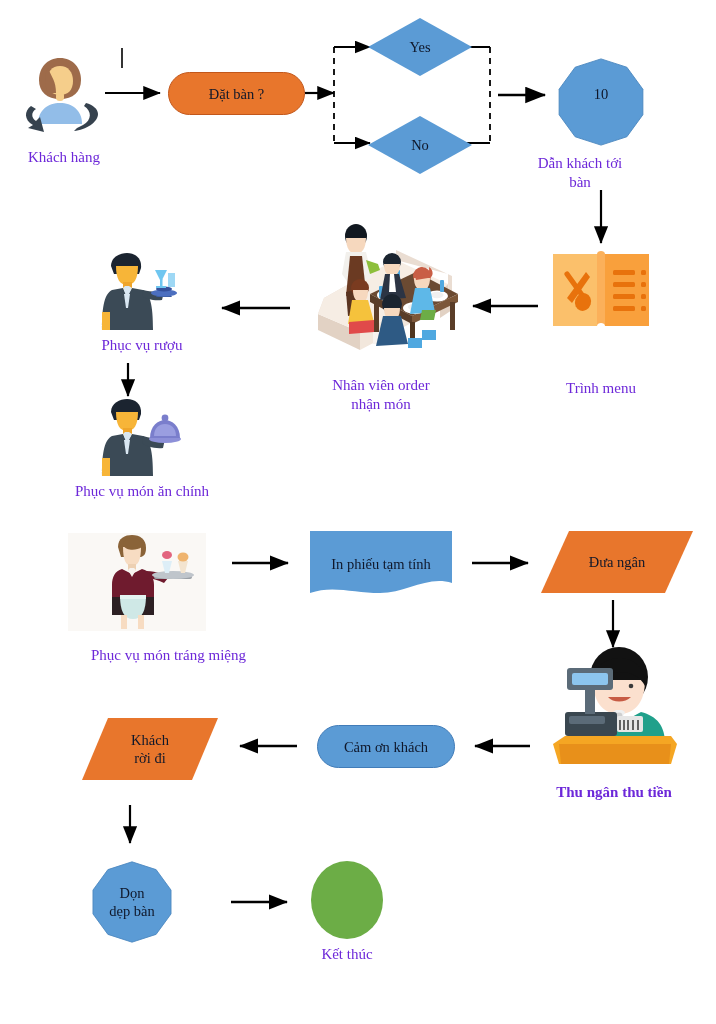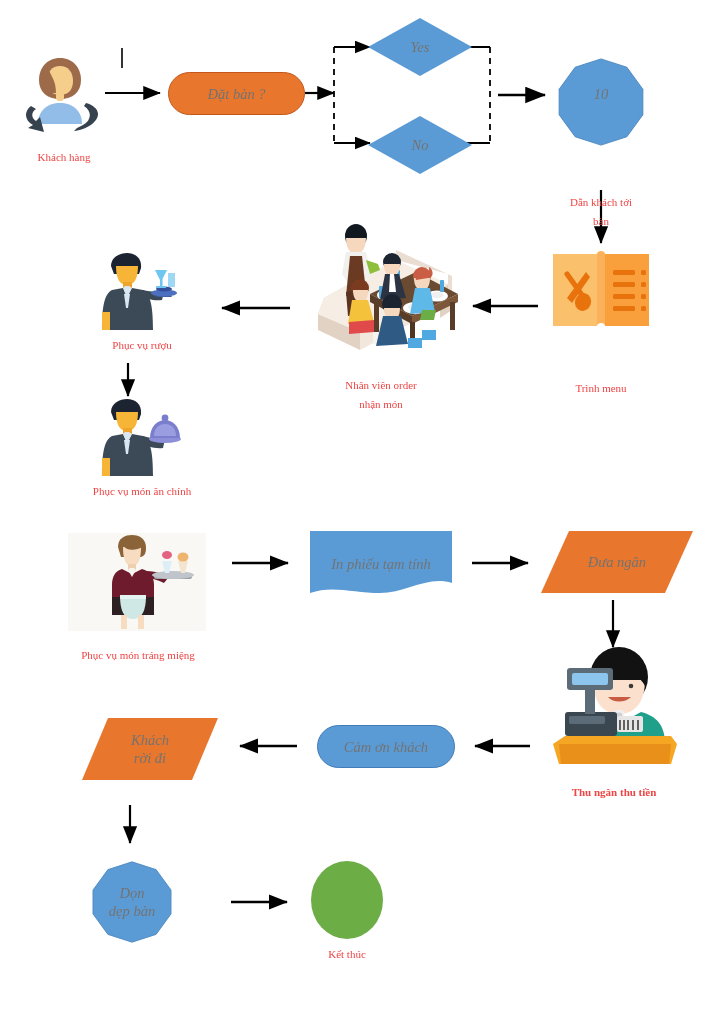--- a/index.html
+++ b/index.html
@@ -3,29 +3,29 @@
 <meta charset="utf-8">
 <style>
   html,body{margin:0;padding:0;background:#ffffff;}
   body{
     width:716px;height:1024px;position:relative;overflow:hidden;
     font-family:"Liberation Serif","DejaVu Serif",serif;
     color:#1a1a1a;
   }
   .node{position:absolute;}
   .cap{
-    position:absolute;text-align:center;font-size:11px;line-height:19px;
-    color:#ef4444;white-space:pre-line;font-family:"Liberation Serif","DejaVu Serif",serif;
+    position:absolute;text-align:center;font-size:15px;line-height:19px;
+    color:#6d28d9;white-space:pre-line;font-family:"Liberation Serif","DejaVu Serif",serif;
   }
   .shape-label{
     position:absolute;left:0;top:0;width:100%;height:100%;
     display:flex;align-items:center;justify-content:center;
-    color:#737373;font-size:14.5px;line-height:18px;text-align:center;
+    color:#0f172a;font-size:14.5px;line-height:18px;text-align:center;
     font-family:"Liberation Serif","DejaVu Serif",serif;
-    pointer-events:none;white-space:pre-line;font-style:italic;
+    pointer-events:none;white-space:pre-line;
   }
   svg{display:block;overflow:visible;}
   .arrow-layer{position:absolute;left:0;top:0;width:716px;height:1024px;pointer-events:none;}
 </style>
 </head>
 <body>
 
 <svg class="arrow-layer" viewBox="0 0 716 1024">
   <defs>
     <marker id="ah" markerWidth="9" markerHeight="9" refX="7.6" refY="3.2" orient="auto" markerUnits="strokeWidth">
@@ -102,21 +102,21 @@
     </svg>
   <div class="shape-label">No</div>
 </div>
 
 <div class="node" style="left:552px;top:58px;width:98px;height:88px;">
   <svg width="98" height="88" viewBox="0 0 100 100">
     <polygon points="50,1 79.4,10.5 97.6,35.5 97.6,64.5 79.4,89.5 50,99 20.6,89.5 2.4,64.5 2.4,35.5 20.6,10.5" fill="#5B9BD5" stroke="#4A86BE" stroke-width="1"></polygon>
   </svg>
   <div class="shape-label" style="align-items:flex-start;padding-top:27px;">10</div>
 </div>
-<div class="cap" style="left:531px;top:154px;width:140px;margin-top:39px;">Dẫn khách tới
+<div class="cap" style="left:510px;top:154px;width:140px;">Dẫn khách tới
 bàn</div>
 
 <div class="node" style="left:549px;top:248px;width:104px;height:82px;">
   <svg width="104" height="82" viewBox="0 0 104 82">
     <path d="M4 6 L48 6 L48 78 L4 78 Z" fill="#FBC06B"></path>
     <path d="M56 6 L100 6 L100 78 L56 78 Z" fill="#F9A03C"></path>
     <path d="M48 6 C48 2 56 2 56 6 L56 78 C56 74 48 74 48 78 Z" fill="#FBB05A"></path>
     <g stroke="#E8720C" stroke-width="5.2" stroke-linecap="round">
       <line x1="18" y1="26" x2="38" y2="54"></line>
     </g>
@@ -254,21 +254,21 @@
     <path d="M78 38 C90 38 96 42 100 45 L96 50 C90 47 84 45 78 45 Z" fill="#6F1B2E"></path>
     <rect x="86" y="42" width="38" height="4" rx="2" fill="#9AA0A6"></rect>
     <ellipse cx="105" cy="42" rx="21" ry="4" fill="#BFC5CB"></ellipse>
     <path d="M94 28 L104 28 L101 40 L97 40 Z" fill="#DDEEF7"></path>
     <path d="M95 24 C95 18 103 18 103 24 Z" fill="#F08CA0"></path>
     <ellipse cx="99" cy="22" rx="5" ry="4" fill="#E2647E"></ellipse>
     <path d="M110 28 L120 28 L117 40 L113 40 Z" fill="#F3E4CF"></path>
     <ellipse cx="115" cy="24" rx="5.5" ry="4.5" fill="#EFB46E"></ellipse>
   </svg>
 </div>
-<div class="cap" style="left:30px;top:646px;width:216px;">Phục vụ món tráng miệng</div>
+<div class="cap" style="left:30px;top:646px;width:216px;text-align:right;">Phục vụ món tráng miệng</div>
 
 <div class="node" style="left:310px;top:531px;width:142px;height:66px;">
   <svg width="142" height="66" viewBox="0 0 142 66">
     <path d="M0 0 L142 0 L142 52 C118 44 96 62 70 62 C44 62 22 54 0 62 Z" fill="#5B9BD5"></path>
   </svg>
   <div class="shape-label" style="padding-bottom:14px;">In phiếu tạm tính</div>
 </div>
 
 <div class="node" style="left:541px;top:531px;width:152px;height:62px;">
   <svg width="152" height="62" viewBox="0 0 152 62">

